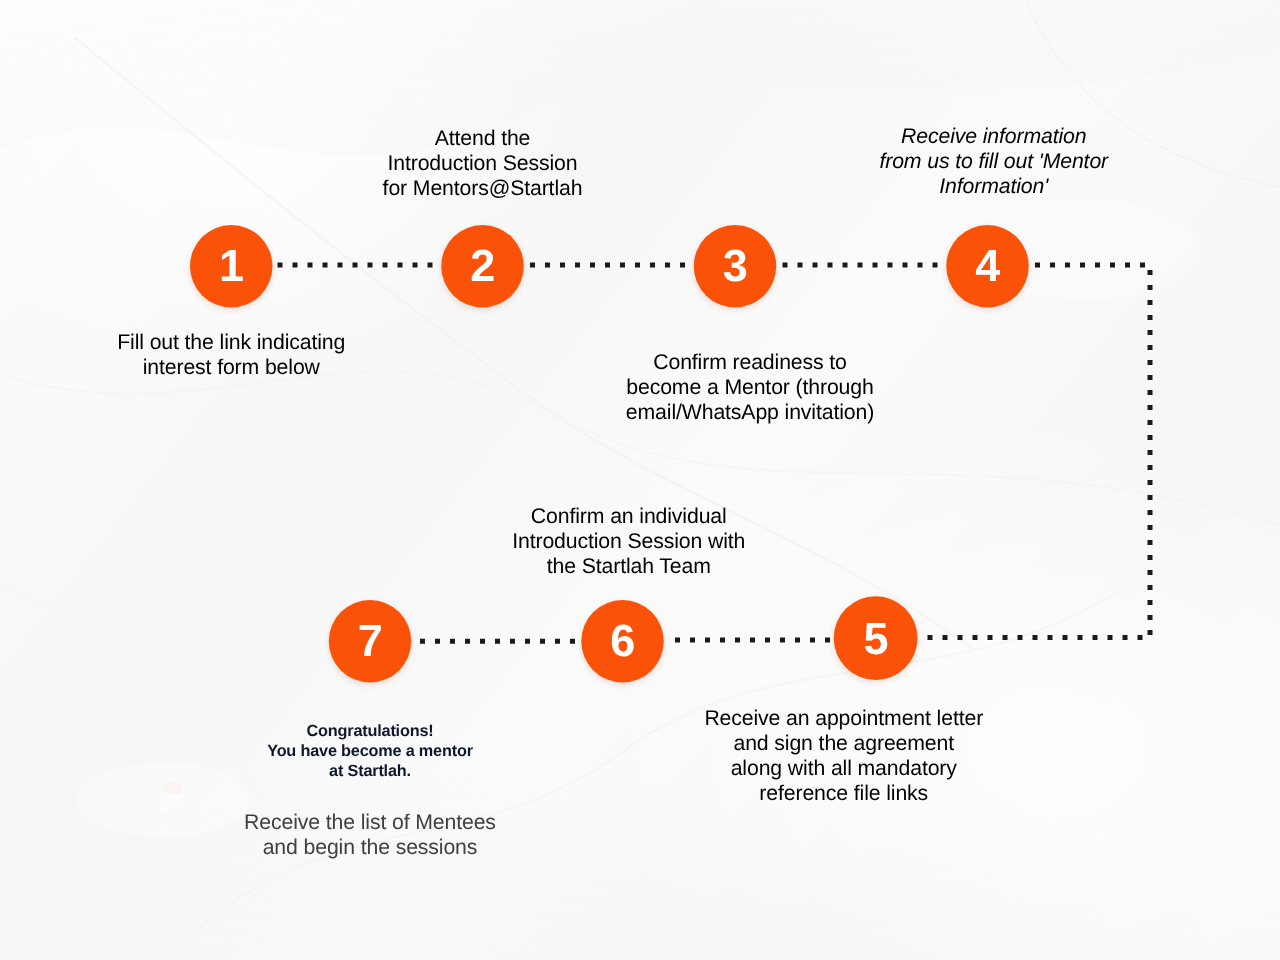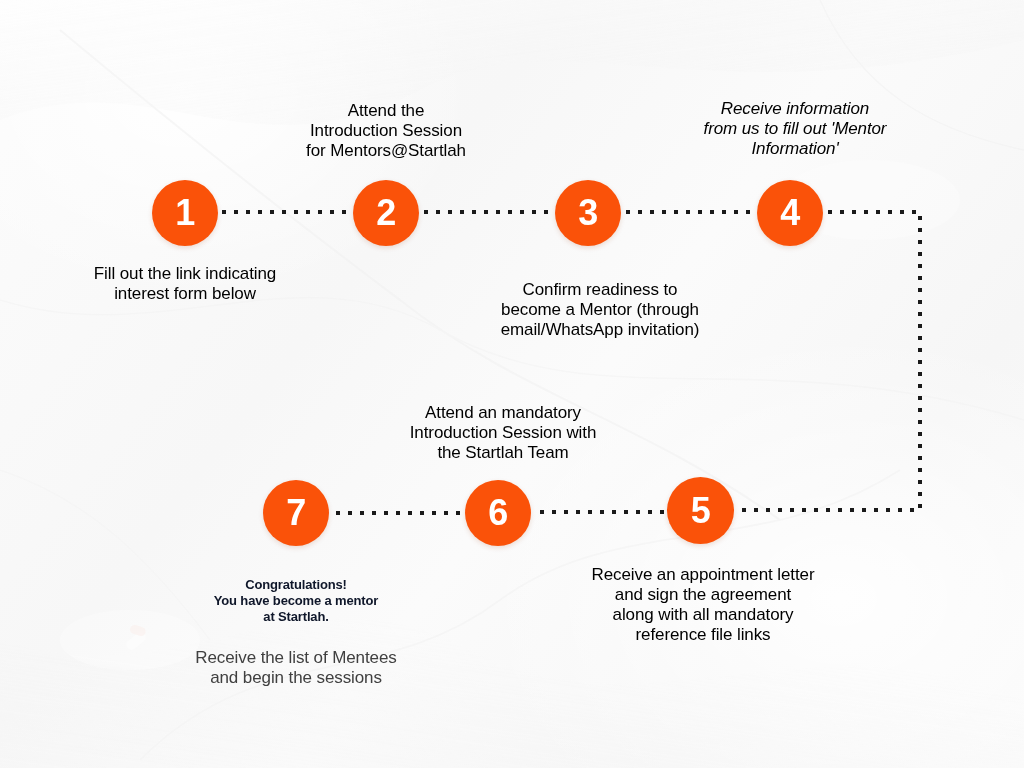--- a/index.html
+++ b/index.html
@@ -135,27 +135,27 @@
 <div class="caption" style="left:450px; top:264px; width:300px;margin-top:16px;">Confirm readiness to
 become a Mentor (through
 email/WhatsApp invitation)</div>
 
 <div class="node" style="left:757px; top:180px; width:66px; height:66px; font-size:36px;">4</div>
 <div class="caption" style="left:665px; top:99px; width:260px;font-style:italic;">Receive information
 from us to fill out 'Mentor
 Information'</div>
 
 <div class="node" style="left:667px; top:477px; width:67px; height:67px; font-size:36px;">5</div>
-<div class="caption" style="left:553px; top:565px; width:300px;">Receive an appointment letter
+<div class="caption" style="left:525px; top:565px; width:300px;">Receive an appointment letter
 and sign the agreement
 along with all mandatory
 reference file links</div>
 
 <div class="node" style="left:465px; top:480px; width:66px; height:66px; font-size:36px;">6</div>
-<div class="caption" style="left:373px; top:403px; width:260px;">Attend an mandatory
+<div class="caption" style="left:373px; top:403px; width:260px;">Confirm an individual
 Introduction Session with
 the Startlah Team</div>
 
 <div class="node" style="left:263px; top:480px; width:66px; height:66px; font-size:36px;">7</div>
 <div class="caption navy-bold" style="left:146px; top:577px; width:300px;">Congratulations!
 You have become a mentor
 at Startlah.</div>
 <div class="caption navy-light" style="left:146px; top:648px; width:300px;">Receive the list of Mentees
 and begin the sessions</div>
 

